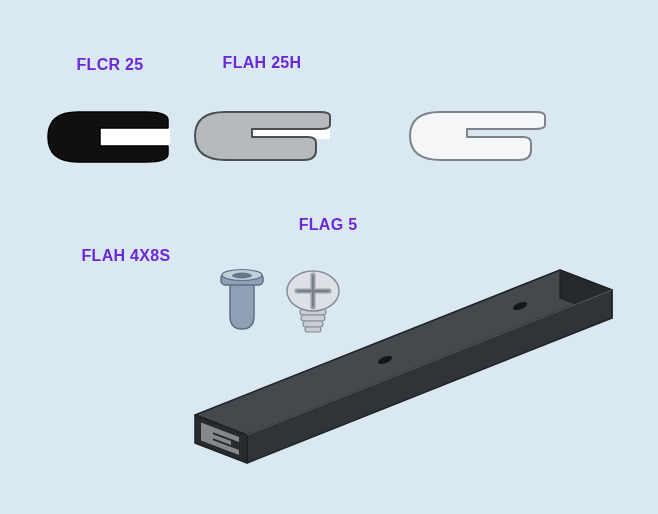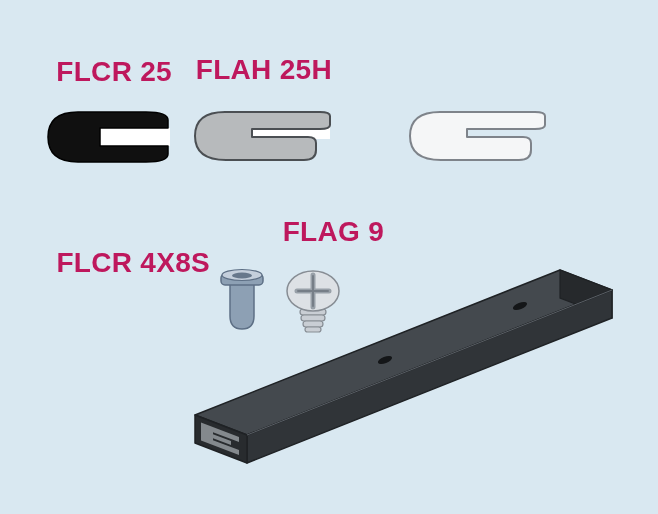--- a/index.html
+++ b/index.html
@@ -3,23 +3,23 @@
 <meta charset="utf-8">
 <style>
   *{margin:0;padding:0;box-sizing:border-box}
   html,body{width:658px;height:514px}
   body{background:#d9e8f1;font-family:"Liberation Sans",sans-serif}
   .stage{position:relative;width:658px;height:514px;background:#d9e8f1;overflow:hidden}
   .stage > svg{position:absolute;left:0;top:0}
   .label{
     position:absolute;
     font-weight:bold;
-    color:#be185d;
-    font-size:28px;
-    text-align:right;
+    color:#6d28d9;
+    font-size:16px;
+    text-align:center;
     letter-spacing:.3px;
     white-space:nowrap;
   }
 </style>
 </head>
 <body>
 
 <div class="stage">
 
   <svg width="658" height="514" viewBox="0 0 658 514">
@@ -67,16 +67,16 @@
       <rect x="305" y="327" width="16" height="5" rx="2.5" stroke="#878d94" stroke-width="1.2" fill="#c9ced4"></rect>
       <ellipse cx="313" cy="291" rx="26" ry="20" stroke="#878d94" stroke-width="1.5" fill="#dde1e5"></ellipse>
       <path d="M313,275 V307 M297,291 H329" stroke="#98a0a8" stroke-width="5" stroke-linecap="round" fill="none"></path>
       <path d="M313,276 V306 M298,291 H328" stroke="#767e87" stroke-width="2" stroke-linecap="round" fill="none"></path>
     </g>
 
   </svg>
 
   <div class="label" style="left:48px;top:56px;width:124px">FLCR 25</div>
   <div class="label" style="left:192px;top:54px;width:140px">FLAH 25H</div>
-  <div class="label" style="left:272px;top:216px;width:112px">FLAG 9</div>
-  <div class="label" style="left:42px;top:247px;width:168px">FLCR 4X8S</div>
+  <div class="label" style="left:272px;top:216px;width:112px">FLAG 5</div>
+  <div class="label" style="left:42px;top:247px;width:168px">FLAH 4X8S</div>
 
 </div>
 
 </body></html>

